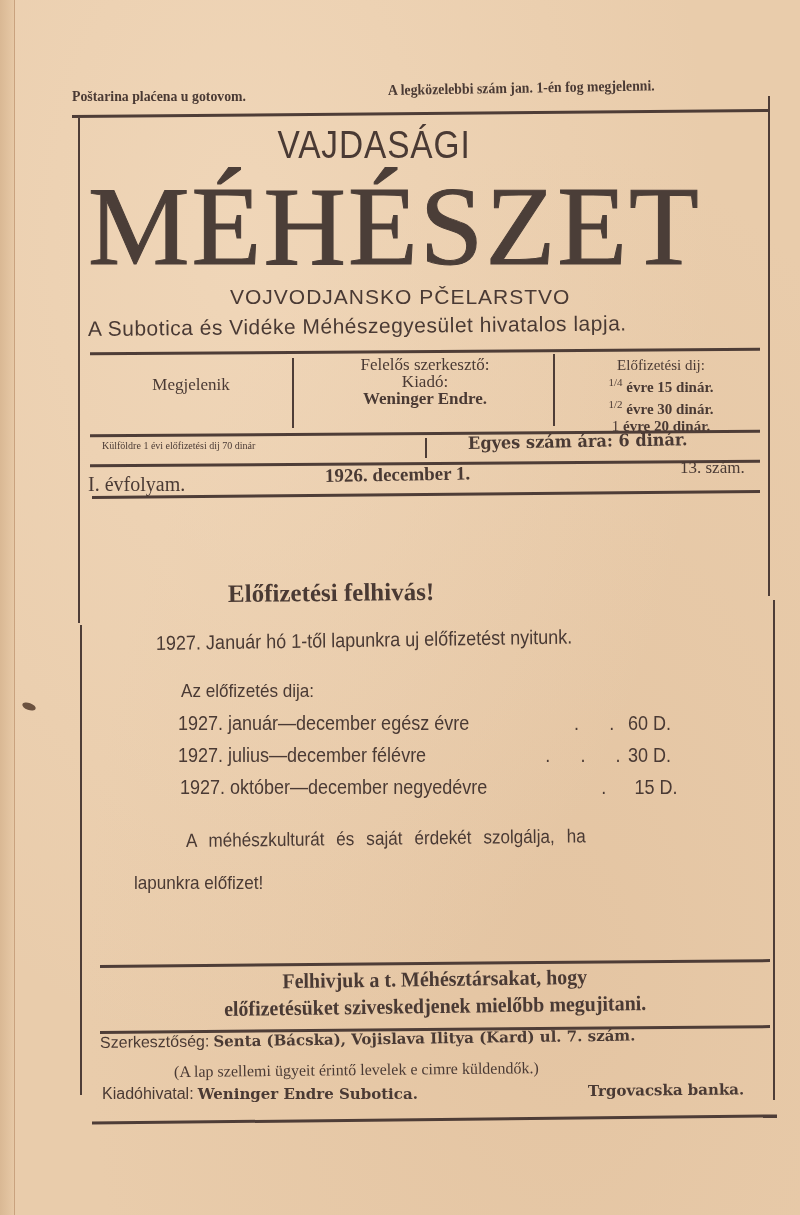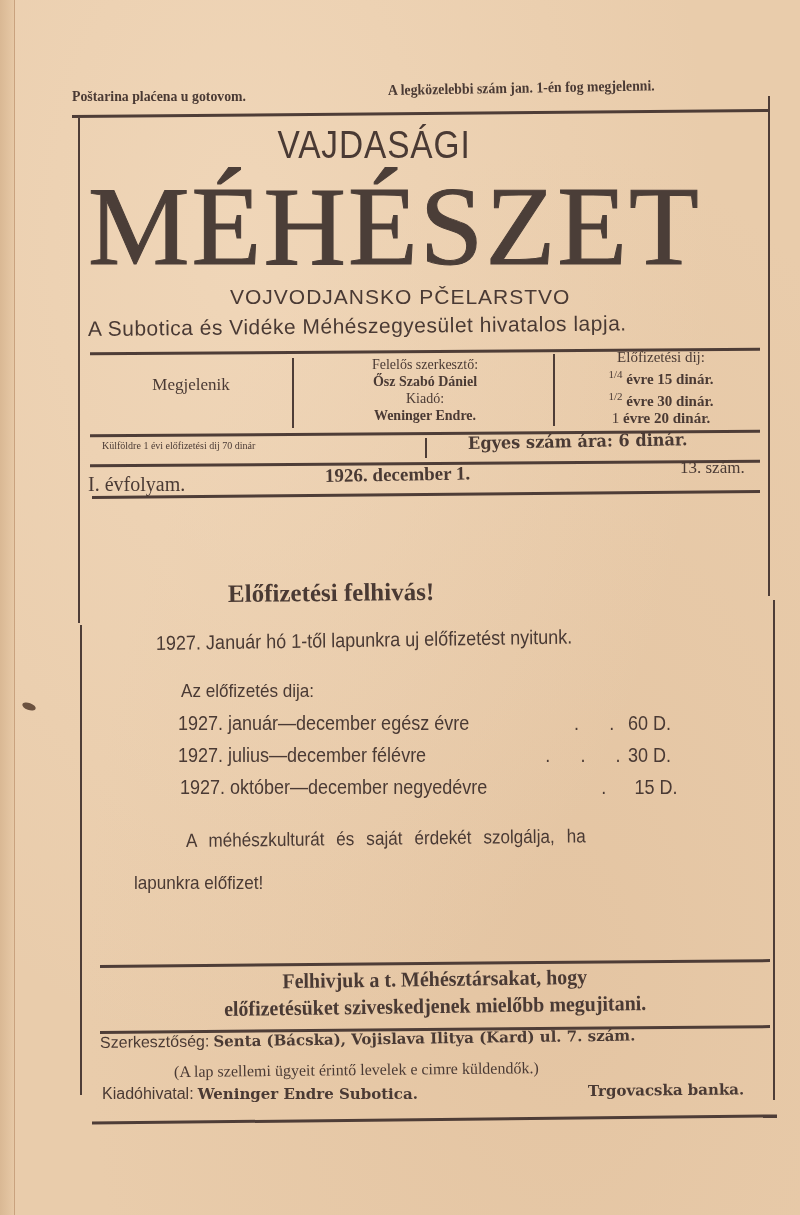--- a/index.html
+++ b/index.html
@@ -22,22 +22,22 @@
   .top-left { left:72px; top:88px; font-size:15px; font-weight:bold; transform:scaleX(0.92); transform-origin:left; }
   .top-right { left:388px; top:82px; font-size:15px; font-weight:bold; transform:rotate(-1deg) scaleX(0.92); transform-origin:left; }
 
   .t-vajdasagi { left:0; width:850px; top:124px; text-align:center; font-family:"Liberation Sans", sans-serif; font-size:38px; letter-spacing:1px; color:#4a3a34; transform:scaleX(0.88); transform-origin:left; }
   .t-meheszet { left:88px; top:170px; font-family:"Liberation Serif", serif; font-size:112px; line-height:112px; letter-spacing:2px; color:#4b3e38; transform:scaleX(1.02); transform-origin:left; -webkit-text-stroke:1px #4b3e38; }
   .t-vojvod { left:230px; top:285px; font-family:"Liberation Sans", sans-serif; font-size:21px; letter-spacing:1px; }
   .t-sub { left:88px; top:317px; font-family:"Liberation Sans", sans-serif; font-size:21px; letter-spacing:0.5px; transform:rotate(-0.6deg); transform-origin:left; }
 
   .col { position:absolute; text-align:center; line-height:17px; }
   .c1 { left:92px; width:198px; top:375px; font-size:17px; line-height:20px; }
-  .c2 { left:296px; width:258px; top:356px; font-size:14px; }
-  .c3 { left:556px; width:210px; top:349px; font-size:15px; }
+  .c2 { left:296px; width:258px; top:356px; font-size:17px; }
+  .c3 { left:556px; width:210px; top:357px; font-size:15px; }
   .c2 .b, .c3 .b { font-weight:bold; }
   .frac { font-size:11px; vertical-align:super; }
 
   .kulfold { left:102px; top:440px; font-size:10px; }
   .egyes { left:468px; top:433px; font-size:17px; font-family:"DejaVu Serif", serif; font-weight:bold; transform:rotate(-1deg) scaleX(0.95); transform-origin:left; }
   .evfolyam { left:88px; top:473px; font-size:20px; }
   .datum { left:325px; top:465px; font-size:19px; font-weight:bold; transform:rotate(-1deg); transform-origin:left; }
   .szam { left:680px; top:458px; font-size:17px; }
 
   .felhivas { left:228px; top:580px; font-size:25px; font-weight:bold; transform:rotate(-0.6deg); transform-origin:left; }
@@ -81,21 +81,20 @@
 
 <div class="hrule" style="left:90px; top:350px; width:670px; transform:rotate(-0.4deg);"></div>
 <div class="vrule" style="left:292px; top:358px; height:70px;"></div>
 <div class="vrule" style="left:553px; top:354px; height:72px;"></div>
 
 <div class="col c1">
   <div>Megjelenik</div>
 </div>
 <div class="col c2">
   <div>Felelős szerkesztő:</div>
-  <div class="b">Ősz Szabó Dániel</div>
   <div>Kiadó:</div>
   <div class="b">Weninger Endre.</div>
 </div>
 <div class="col c3">
   <div>Előfizetési dij:</div>
   <div><span class="frac">1/4</span> <span class="b">évre 15 dinár.</span></div>
   <div><span class="frac">1/2</span> <span class="b">évre 30 dinár.</span></div>
   <div><span>1</span> <span class="b">évre 20 dinár.</span></div>
 </div>
 

